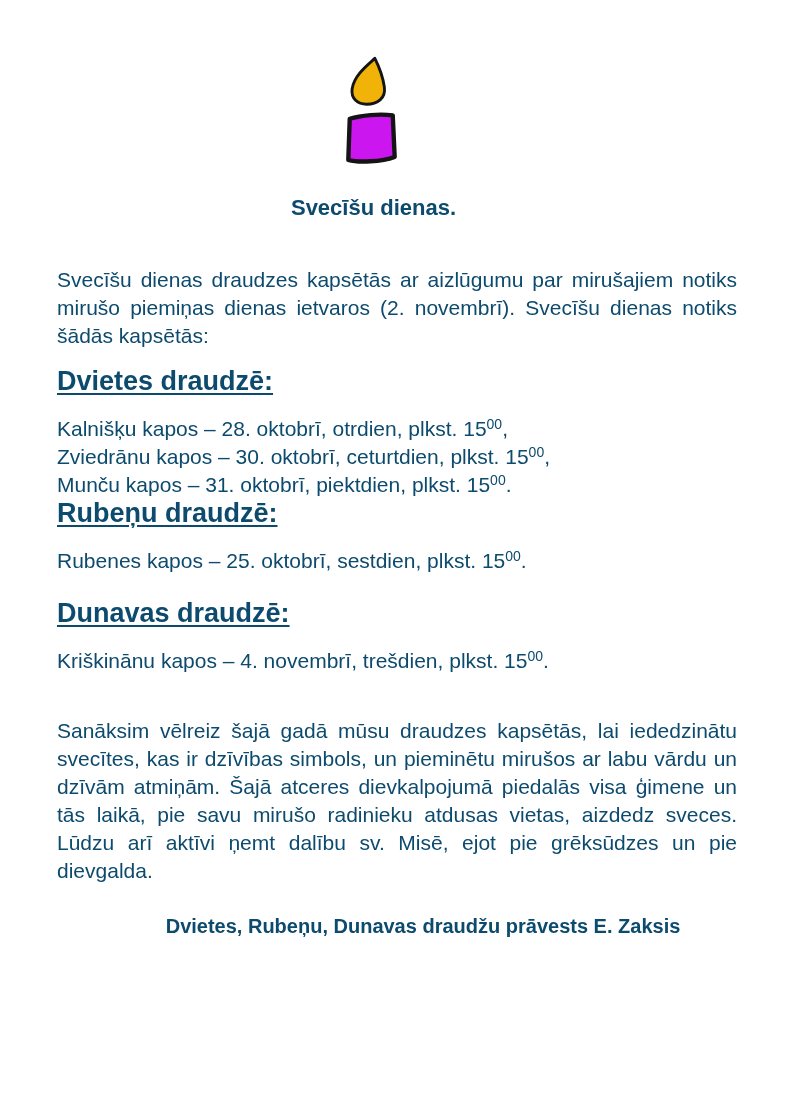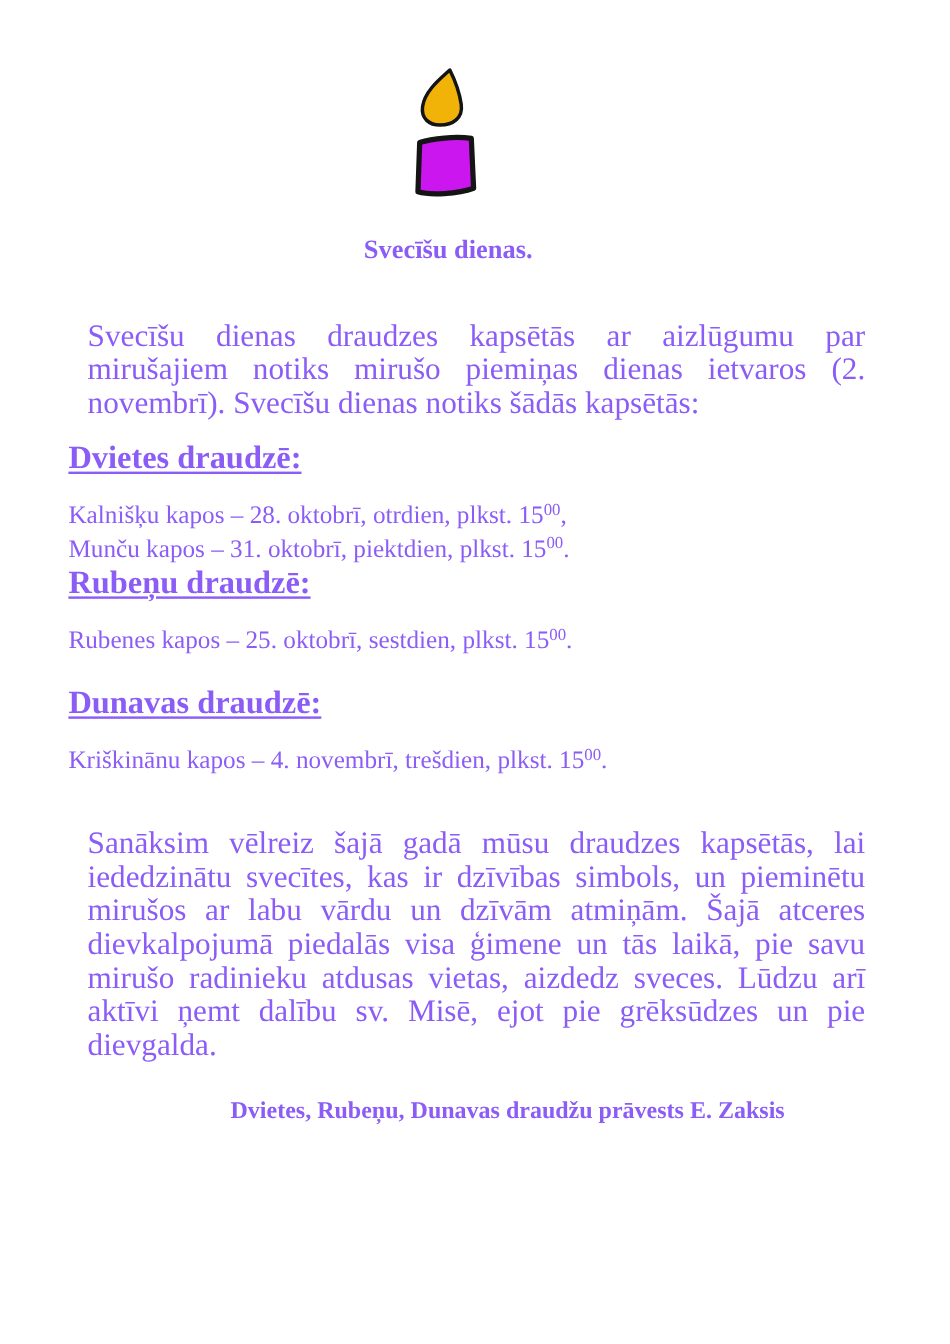--- a/index.html
+++ b/index.html
@@ -3,43 +3,43 @@
 <meta charset="utf-8">
 <style>
   html, body { margin: 0; padding: 0; background: #ffffff; }
   .page {
     position: relative;
     width: 792px;
     height: 1120px;
     box-sizing: border-box;
     padding: 0 55px 0 57px;
     background: #ffffff;
-    font-family: Liberation Serif, serif;
-    color: #8b5cf6;
+    font-family: Liberation Sans, sans-serif;
+    color: #0c4a6e;
     overflow: hidden;
   }
   .candle {
     display: block;
     margin: 54px auto 0;
     position: relative;
     left: -26px;
     width: 58px;
     height: 114px;
   }
   .title {
     margin: 26px 47px 0 0;
     text-align: center;
     font-size: 22px;
     line-height: 28px;
     font-weight: bold;
   }
   .para {
-    font-size: 26px;
+    font-size: 21px;
     line-height: 28px;
-    margin: 16px;
+    margin: 0;
     text-align: justify;
   }
   .intro { margin-top: 44px; }
   .closing { margin-top: 42px; }
   .heading {
     font-size: 27px;
     line-height: 28px;
     font-weight: bold;
     text-decoration: underline;
     text-decoration-thickness: 2px;
@@ -79,20 +79,21 @@
     <path d="M8 65 C 19 61.5, 39 59.5, 52.5 61.5 L 54.5 104.5 C 41 109.5, 16.5 110.5, 6.5 107.5 Z" stroke="#141414" stroke-width="4.5" stroke-linejoin="round" fill="#cb16ef"></path>
   </svg>
 
   <h1 class="title">Svecīšu dienas.</h1>
 
   <p class="para intro">Svecīšu dienas draudzes kapsētās ar aizlūgumu par mirušajiem notiks mirušo piemiņas dienas ietvaros (2. novembrī). Svecīšu dienas notiks šādās kapsētās:</p>
 
   <h2 class="heading heading-1">Dvietes draudzē:</h2>
   <div class="list">
     <p class="item"><span>Kalnišķu kapos – 28. oktobrī, otrdien, plkst. 15</span><span class="sup">00</span><span>,</span></p>
+    <p class="item"><span>Zviedrānu kapos – 30. oktobrī, ceturtdien, plkst. 15</span><span class="sup">00</span><span>,</span></p>
     <p class="item"><span>Munču kapos – 31. oktobrī, piektdien, plkst. 15</span><span class="sup">00</span><span>.</span></p>
   </div>
 
   <h2 class="heading heading-2">Rubeņu draudzē:</h2>
   <div class="list">
     <p class="item"><span>Rubenes kapos – 25. oktobrī, sestdien, plkst. 15</span><span class="sup">00</span><span>.</span></p>
   </div>
 
   <h2 class="heading heading-3">Dunavas draudzē:</h2>
   <div class="list">

